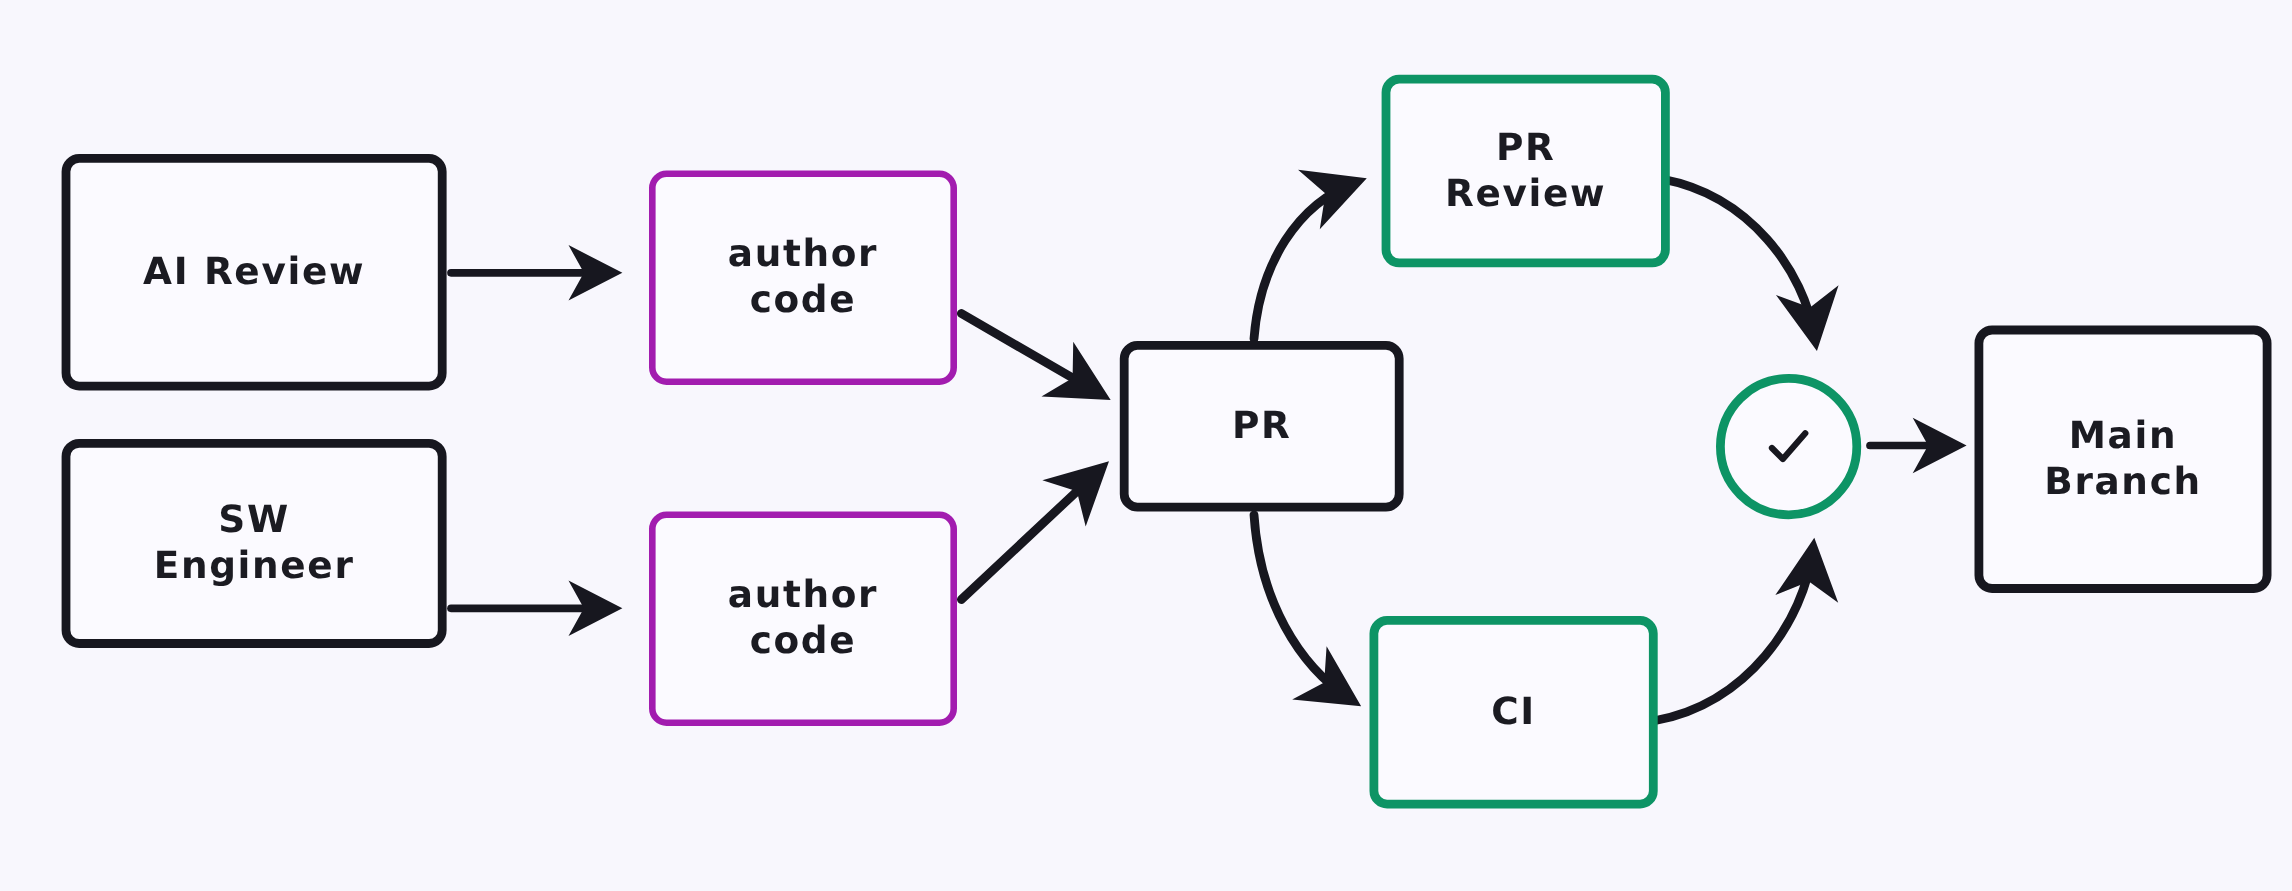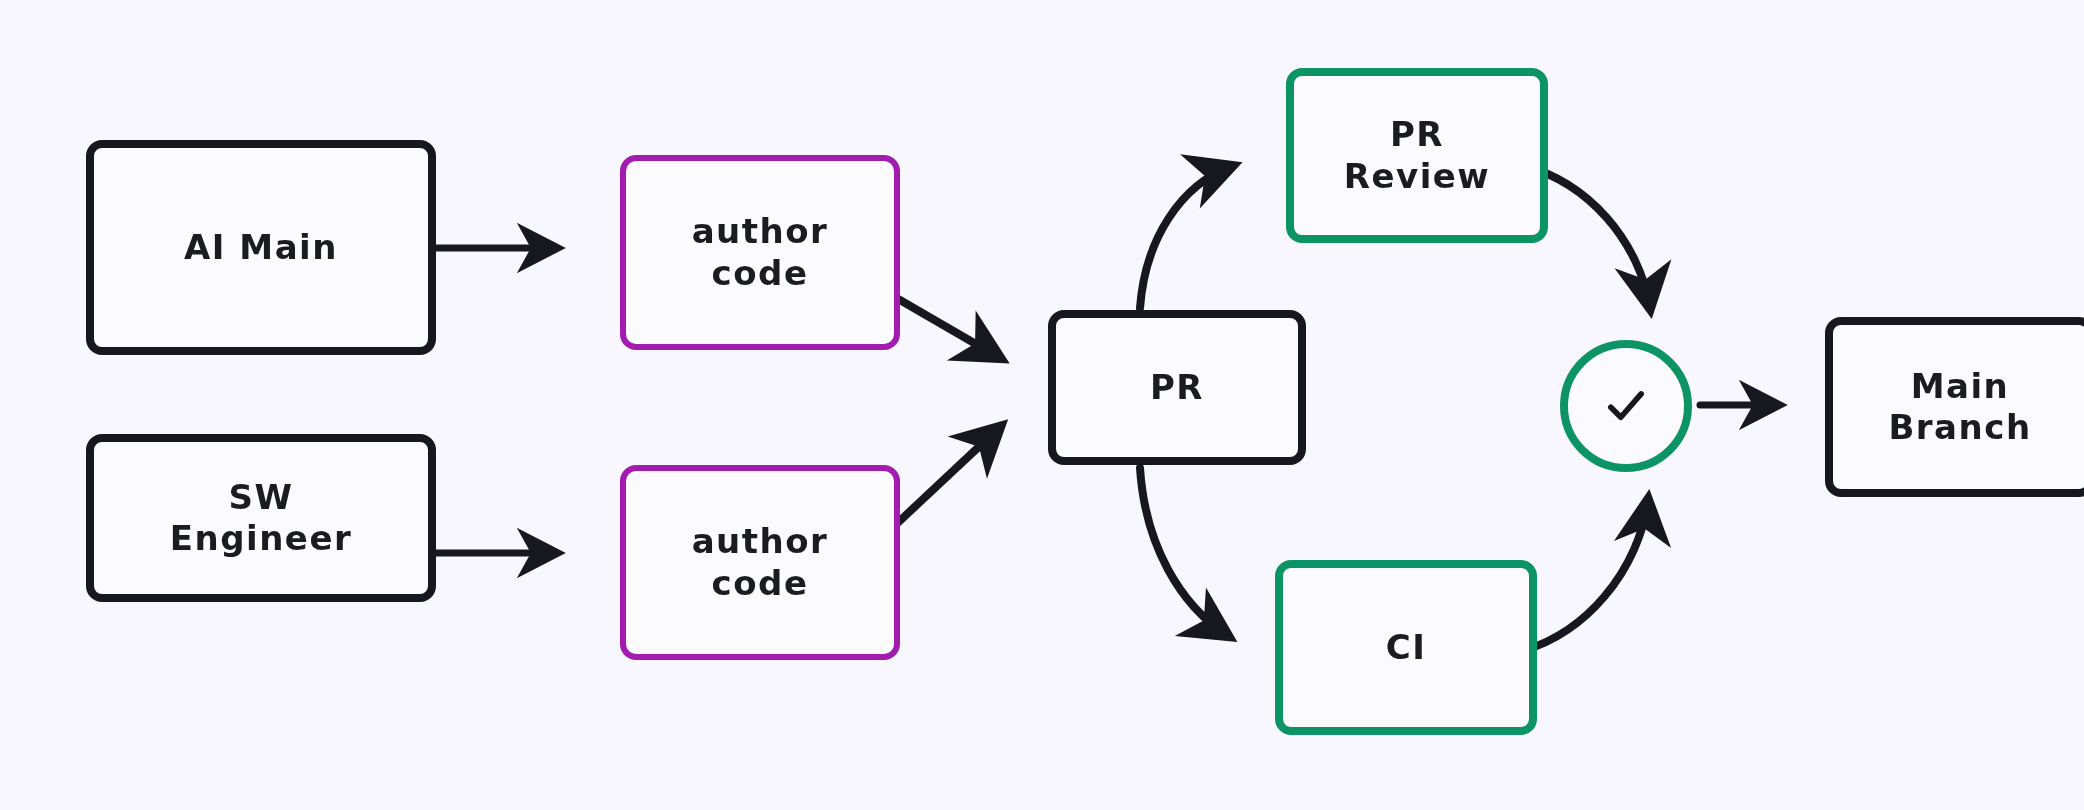--- a/index.html
+++ b/index.html
@@ -29,21 +29,20 @@
     display: flex;
     align-items: center;
     justify-content: center;
     text-align: center;
     border-radius: 16px;
     color: #1b1b22;
     font-weight: 700;
     letter-spacing: 1.5px;
     line-height: 1.22;
     font-size: 34px;
-    margin-left: 30px;
   }
   .node.black   { border: 8px solid #17171f; }
   .node.blue    { border: 6px solid #a21caf; }
   .node.green   { border: 8px solid #0d9465; }
 
   .node-label { white-space: pre-line; display: block; }
 
   .check-node {
     position: absolute;
     box-sizing: border-box;
@@ -85,24 +84,24 @@
     <path d="M1140,468 C1145,545 1180,605 1228,636" fill="none" stroke="#17171f" stroke-width="8" stroke-linecap="round" marker-end="url(#arrowhead)"></path>
 
     <path d="M1512,163 C1590,178 1640,245 1650,308" fill="none" stroke="#17171f" stroke-width="8" stroke-linecap="round" marker-end="url(#arrowhead)"></path>
 
     <path d="M1505,655 C1588,640 1640,565 1648,500" fill="none" stroke="#17171f" stroke-width="8" stroke-linecap="round" marker-end="url(#arrowhead)"></path>
 
     <path d="M1700,405 L1778,405" fill="none" stroke="#17171f" stroke-width="7" stroke-linecap="round" marker-end="url(#arrowhead)"></path>
   </svg>
 
   <div class="node black" style="left:56px; top:140px; width:350px; height:215px;">
-    <span class="node-label">AI Main</span>
+    <span class="node-label">AI Review</span>
   </div>
 
-  <div class="node black" style="left:56px; top:434px; width:350px; height:168px;">
+  <div class="node black" style="left:56px; top:399px; width:350px; height:190px;">
     <span class="node-label">SW
 Engineer</span>
   </div>
 
   <div class="node blue" style="left:590px; top:155px; width:280px; height:195px;">
     <span class="node-label">author
 code</span>
   </div>
 
   <div class="node blue" style="left:590px; top:465px; width:280px; height:195px;">
@@ -122,18 +121,18 @@
   <div class="node green" style="left:1245px; top:560px; width:262px; height:175px;align-items:center;">
     <span class="node-label">CI</span>
   </div>
 
   <div class="check-node" style="left:1560px; top:340px; width:132px; height:132px;">
     <svg class="check-glyph" viewBox="0 0 24 24">
       <path d="M5 12.6 L9.6 17.2 L19 6.4" fill="none" stroke="#17171f" stroke-width="2.6" stroke-linecap="round" stroke-linejoin="round"></path>
     </svg>
   </div>
 
-  <div class="node black" style="left:1795px; top:317px; width:270px; height:180px;">
+  <div class="node black" style="left:1795px; top:296px; width:270px; height:243px;">
     <span class="node-label">Main
 Branch</span>
   </div>
 
 </div>
 
 </body></html>

